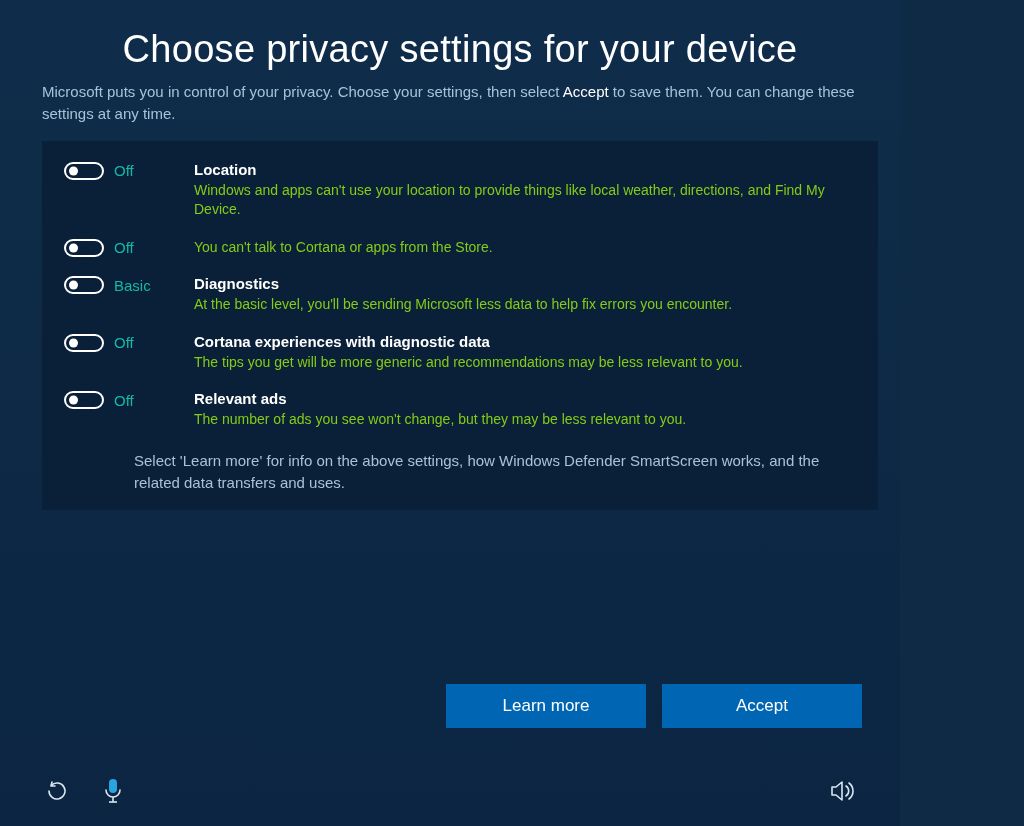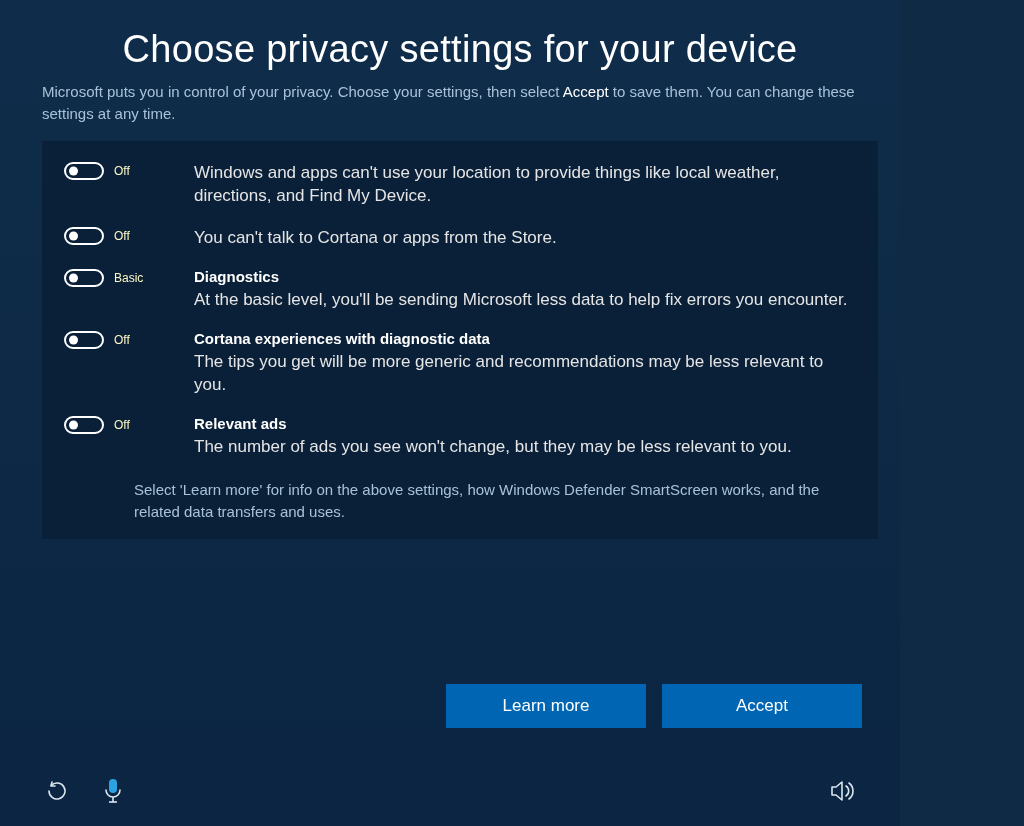--- a/index.html
+++ b/index.html
@@ -65,35 +65,35 @@
     position: absolute;
     left: 3px;
     top: 50%;
     transform: translateY(-50%);
     width: 9px;
     height: 9px;
     border-radius: 50%;
     background: #ffffff;
   }
   .toggle-label {
-    font-size: 12px;
-    color: #fef9c3;
+    font-size: 15px;
+    color: #14b8a6;
   }
   .content-col {
     flex: 1;
   }
   .item-title {
     font-size: 15px;
     font-weight: 600;
     color: #ffffff;
     margin-bottom: 3px;
   }
   .item-desc {
-    font-size: 17px;
-    color: #e5e5e5;
+    font-size: 14px;
+    color: #84cc16;
     line-height: 1.4;
   }
   .footer-note {
     font-size: 15px;
     color: #a8c2d9;
     line-height: 1.45;
     margin-top: 20px;
     margin-left: 70px;
   }
   .button-row {
@@ -159,20 +159,21 @@
   <div class="panel">
 
     <div class="row">
       <div class="toggle-col">
         <div class="toggle">
             <div class="knob"></div>
           </div>
         <span class="toggle-label">Off</span>
       </div>
       <div class="content-col">
+        <div class="item-title">Location</div>
         <div class="item-desc">Windows and apps can't use your location to provide things like local weather, directions, and Find My Device.</div>
       </div>
     </div>
 
     <div class="row">
       <div class="toggle-col">
         <div class="toggle">
             <div class="knob"></div>
           </div>
         <span class="toggle-label">Off</span>

